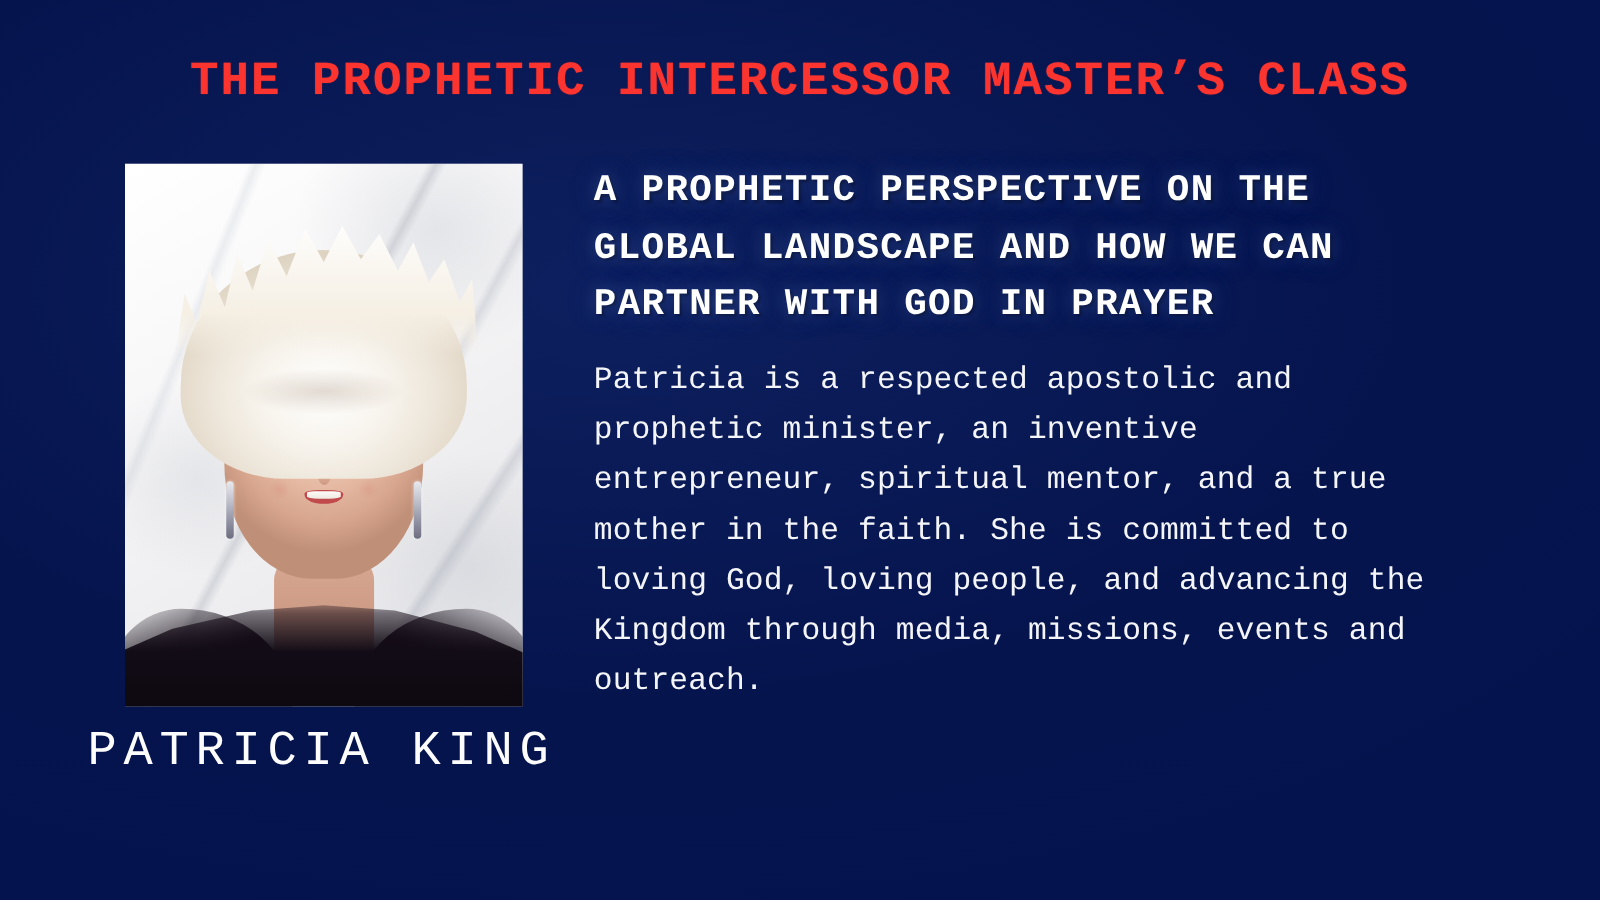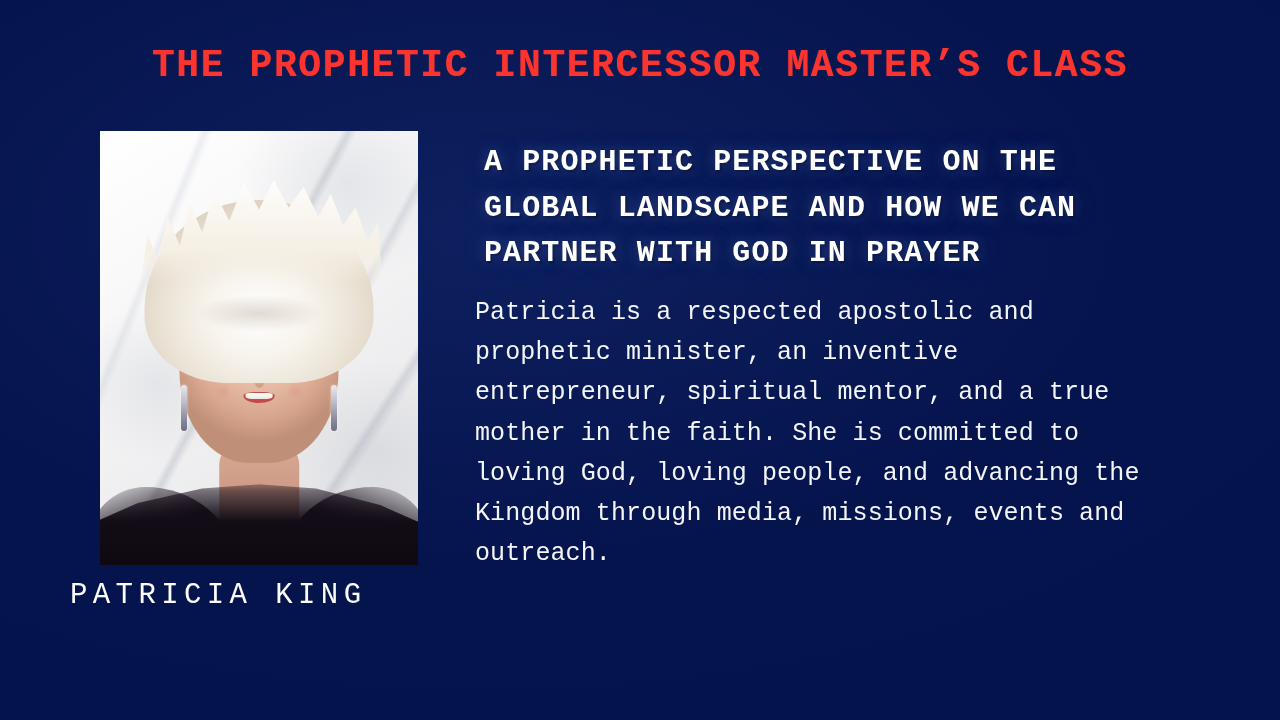--- a/index.html
+++ b/index.html
@@ -264,21 +264,21 @@
   }
   .cheek-l { left: 20%; }
   .cheek-r { right: 20%; }
 
   
   .speaker-name {
     position: absolute;
     left: 70px;
     top: 580px;
     color: #fdfdfd;
-    font-size: 29px;
+    font-size: 39px;
     font-weight: 400;
     letter-spacing: 5.4px;
     line-height: 1.1;
     white-space: nowrap;
     z-index: 4;
   }
 
   
   .right-col {
     position: absolute;
@@ -286,21 +286,21 @@
     top: 131px;
     width: 680px;
     z-index: 4;
   }
   .session-heading {
     color: #ffffff;
     font-size: 30px;
     font-weight: 700;
     letter-spacing: 1.1px;
     line-height: 1.52;
-    margin: 9px;
+    margin: 0;
     max-width: 620px;
     text-shadow:
       0 0 14px rgba(120,150,220,0.30),
       0 0 30px rgba(90,120,200,0.20),
       2px 2px 2px rgba(0,0,0,0.35);
   }
   .session-bio {
     color: #f4f5f8;
     font-size: 25px;
     font-weight: 400;

